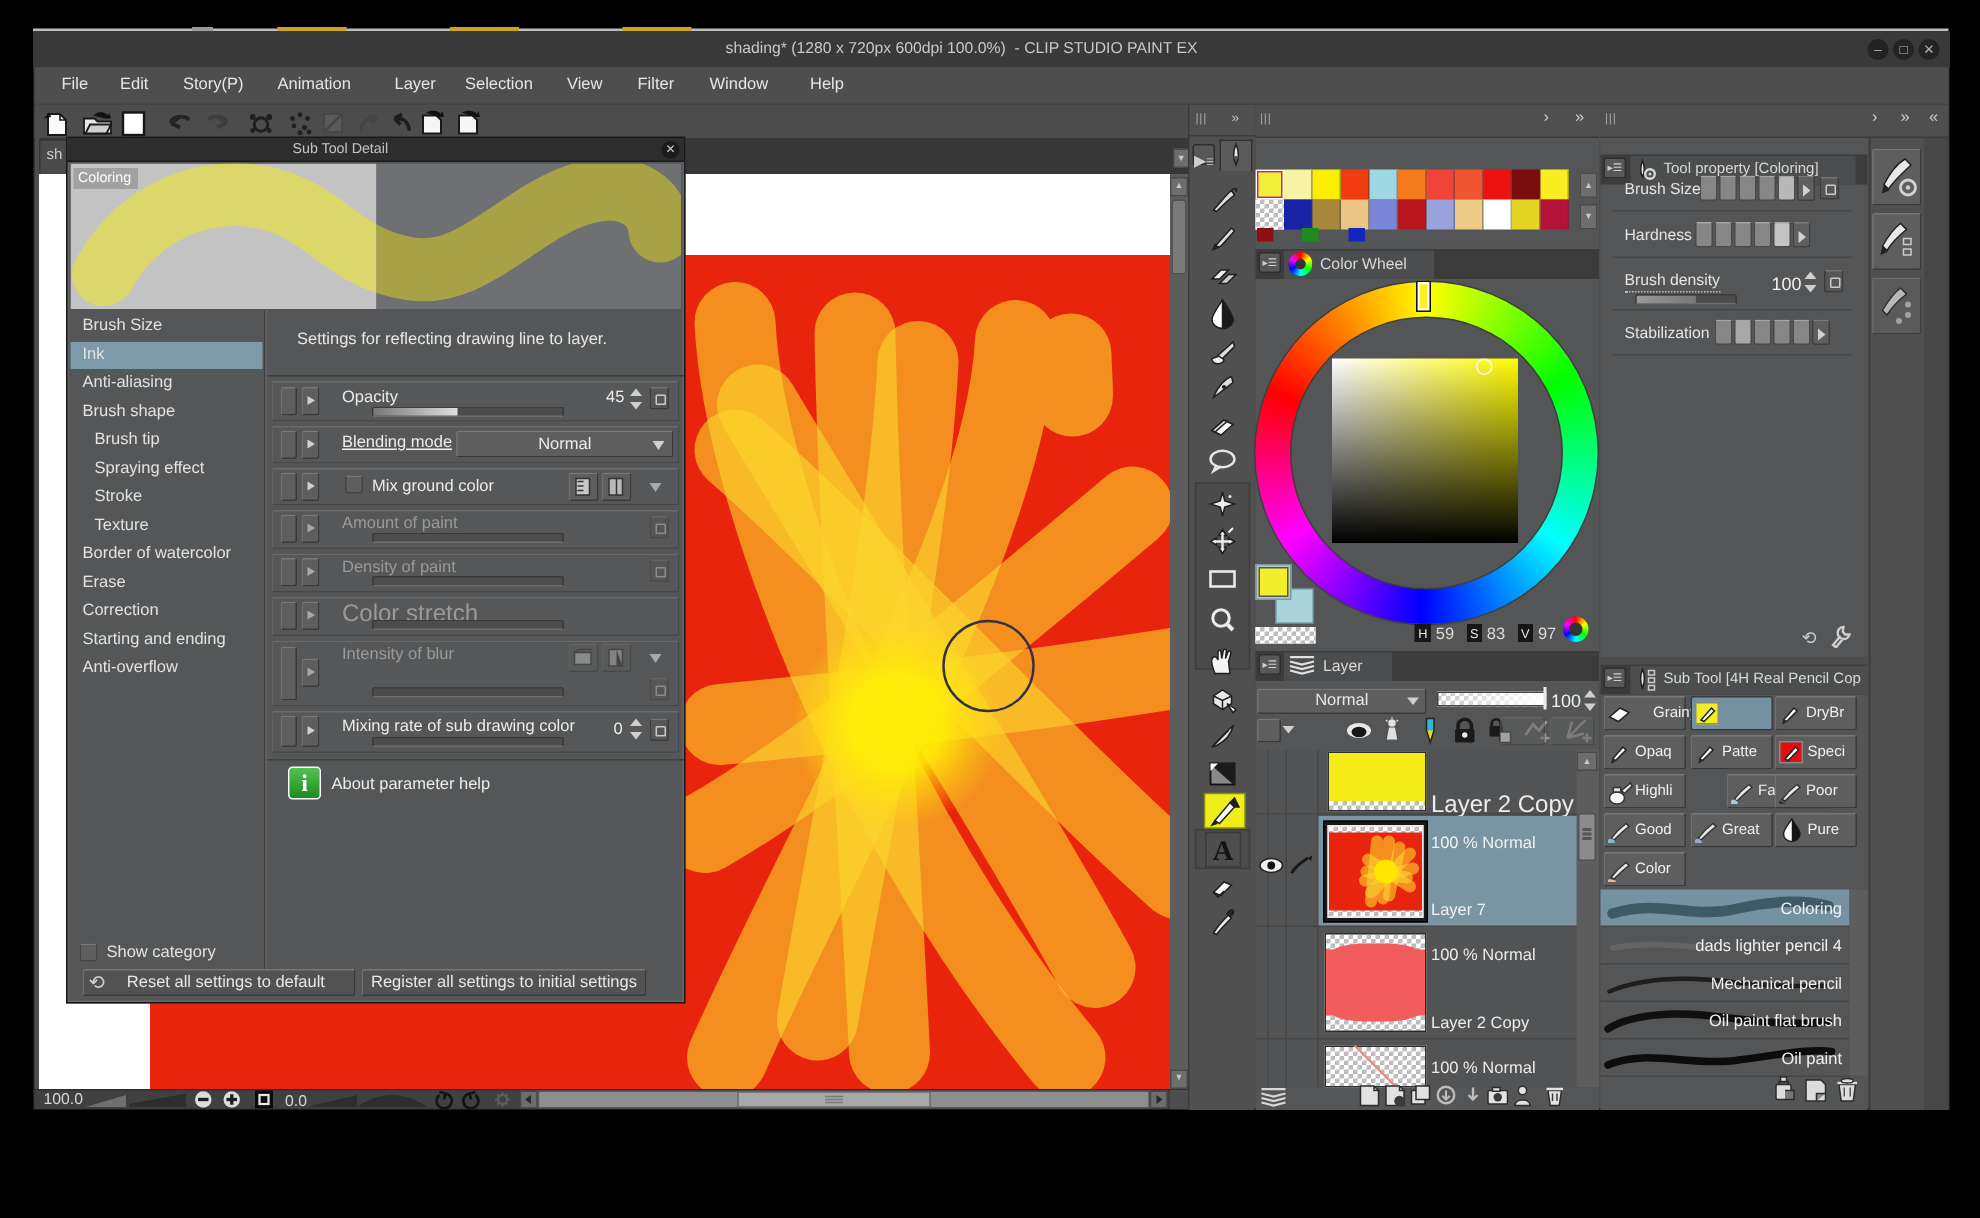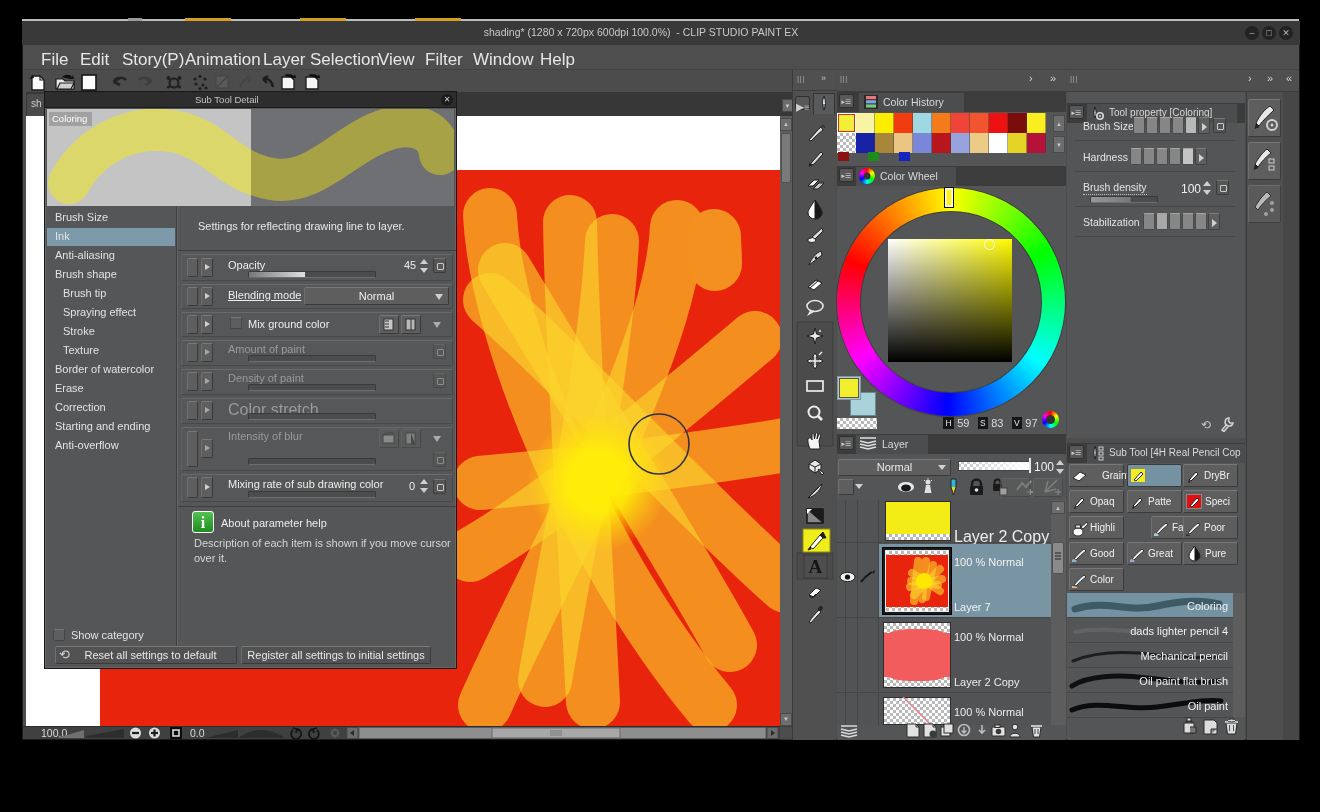--- a/index.html
+++ b/index.html
@@ -7,21 +7,21 @@
 #page{position:relative;width:1320px;height:812px;background:#000;overflow:hidden;
   font-family:"Liberation Sans",sans-serif;-webkit-font-smoothing:antialiased;}
 .ab{position:absolute;}
 #win{position:absolute;left:22px;top:21px;width:1278px;height:719px;background:#4d4d4d;border:1px solid #1c1c1c;}
 
 #titlebar{position:absolute;left:22px;top:21px;width:1278px;height:24px;background:#393939;}
 #titlebar .t{position:absolute;left:0;right:40px;top:5px;text-align:center;color:#c9c9c9;font-size:10.5px;}
 .winbtn{position:absolute;top:26px;width:14px;height:14px;border-radius:50%;background:#232323;color:#b4b4b4;
   font-size:9px;line-height:14px;text-align:center;}
 #menubar{position:absolute;left:23px;top:45px;width:1276px;height:25px;background:#4e4e4e;border-bottom:1px solid #434343;}
-.mi{position:absolute;top:50px;color:#e6e6e6;font-size:17px;}
+.mi{position:absolute;top:50px;color:#e6e6e6;font-size:11px;}
 #toolbar{position:absolute;left:23px;top:71px;width:770px;height:21px;background:#4c4c4c;}
 
 #tabbar{position:absolute;left:26px;top:92px;width:766px;height:24px;background:#373737;}
 #docview{position:absolute;left:26px;top:116px;width:754px;height:610px;background:#fff;overflow:hidden;}
 
 .sbtrack{background:#5d5d5d;}
 .sbbtn{position:absolute;background:#6d6d6d;border:1px solid #4a4a4a;color:#c8c8c8;}
 .sbthumb{position:absolute;background:#8b8b8b;border:1px solid #525252;border-radius:2px;}
 #statusbar{position:absolute;left:23px;top:726px;width:769px;height:13px;background:#404040;border-top:1px solid #2e2e2e;}
 
@@ -183,21 +183,21 @@
     </svg>
   </div>
 
   <div class="ab sbtrack" style="left:780px;top:116px;width:12px;height:610px;"></div>
   <div class="sbbtn" style="left:780px;top:118px;width:12px;height:13px;font-size:6px;text-align:center;line-height:11px;">▲</div>
   <div class="sbbtn" style="left:780px;top:713px;width:12px;height:13px;font-size:6px;text-align:center;line-height:11px;">▼</div>
   <div class="sbthumb" style="left:781px;top:133px;width:10px;height:50px;background:#7a7a7a;"></div>
 
   <div id="statusbar"></div>
   <div id="status-items" class="ab">
-    <span class="ab" style="left:29px;top:727px;color:#d8d8d8;font-size:10.5px;margin-left:12px;">100.0</span>
+    <span class="ab" style="left:29px;top:727px;color:#d8d8d8;font-size:10.5px;">100.0</span>
     <svg class="ab" style="left:0px;top:726px;" width="800" height="14" viewBox="0 0 800 14">
       <polygon points="57,12 84,12 84,4" fill="#6f6f6f"></polygon>
       <polygon points="86,12 124,12 124,3 86,10" fill="#2d2d2d"></polygon>
       <circle cx="135.5" cy="7" r="5.5" fill="#dcdcdc"></circle>
         <rect x="132" y="5.9" width="7" height="2.2" fill="#1e1e1e"></rect>
       <circle cx="154.5" cy="7" r="5.5" fill="#dcdcdc"></circle>
         <rect x="151" y="5.9" width="7" height="2.2" fill="#1e1e1e"></rect>
         <rect x="153.4" y="3.5" width="2.2" height="7" fill="#1e1e1e"></rect>
       <rect x="170" y="1" width="12" height="12" fill="#0b0b0b"></rect>
         <rect x="173" y="4" width="6" height="6" fill="none" stroke="#e6e6e6" stroke-width="1.5"></rect>
@@ -346,30 +346,20 @@
   </div>
 
   <div id="colB" class="ab">
     <div class="strip-top" style="left:837px;width:229px;">
       <span class="ab" style="left:3px;top:4px;font-size:8px;color:#a8a8a8;letter-spacing:0.5px;">|||</span>
       <span class="ab" style="left:192px;top:2px;font-size:11px;color:#d2d2d2;">›</span>
       <span class="ab" style="left:213px;top:2px;font-size:11px;color:#d2d2d2;">»</span>
     </div>
 
     <div class="panel" style="left:837px;top:92px;width:229px;height:73px;">
-      <div class="phead" style="left:0;top:0;width:229px;">
-        <div class="pmenu" style="left:2px;top:2px;font-size:7px;text-align:center;line-height:13px;">▸☰</div>
-        <div class="ptab" style="left:22px;width:105px;padding:3px 0 0 24px;">Color History</div>
-        <svg class="ab" style="left:26px;top:2px;" width="16" height="16" viewBox="0 0 16 16">
-            <rect x="1" y="1" width="14" height="14" fill="#2a2a2a"></rect>
-            <rect x="3" y="2" width="10" height="3.2" fill="#e87878"></rect>
-            <rect x="3" y="6.2" width="10" height="3.2" fill="#78a8e8"></rect>
-            <rect x="3" y="10.4" width="10" height="3.2" fill="#78c878"></rect>
-          </svg>
-      </div>
       <div id="swatches" class="ab" style="left:0px;top:21px;font-size:0;">
         <div style="white-space:nowrap;">
           <div style="display:inline-block;width:19px;height:20px;box-shadow:inset -1px 0 0 rgba(60,60,60,0.45);background:#f2ef39;outline:1.5px solid #d03020;outline-offset:-2px;box-shadow:0 0 0 2px #fff inset;"></div><div style="display:inline-block;width:19px;height:20px;box-shadow:inset -1px 0 0 rgba(60,60,60,0.45);background:#f7f4a4;"></div><div style="display:inline-block;width:19px;height:20px;box-shadow:inset -1px 0 0 rgba(60,60,60,0.45);background:#fded00;"></div><div style="display:inline-block;width:19px;height:20px;box-shadow:inset -1px 0 0 rgba(60,60,60,0.45);background:#f03c10;"></div><div style="display:inline-block;width:19px;height:20px;box-shadow:inset -1px 0 0 rgba(60,60,60,0.45);background:#9fd8e2;"></div><div style="display:inline-block;width:19px;height:20px;box-shadow:inset -1px 0 0 rgba(60,60,60,0.45);background:#f47b1b;"></div><div style="display:inline-block;width:19px;height:20px;box-shadow:inset -1px 0 0 rgba(60,60,60,0.45);background:#f04438;"></div><div style="display:inline-block;width:19px;height:20px;box-shadow:inset -1px 0 0 rgba(60,60,60,0.45);background:#f0552f;"></div><div style="display:inline-block;width:19px;height:20px;box-shadow:inset -1px 0 0 rgba(60,60,60,0.45);background:#ee1111;"></div><div style="display:inline-block;width:19px;height:20px;box-shadow:inset -1px 0 0 rgba(60,60,60,0.45);background:#7a0c0c;"></div><div style="display:inline-block;width:19px;height:20px;box-shadow:inset -1px 0 0 rgba(60,60,60,0.45);background:#fbee20;"></div>
         </div>
         <div style="white-space:nowrap;">
           <div class="checker-sm" style="display:inline-block;width:19px;height:20px;"></div><div style="display:inline-block;width:19px;height:20px;box-shadow:inset -1px 0 0 rgba(60,60,60,0.45);background:#1822a6;"></div><div style="display:inline-block;width:19px;height:20px;box-shadow:inset -1px 0 0 rgba(60,60,60,0.45);background:#a8873b;"></div><div style="display:inline-block;width:19px;height:20px;box-shadow:inset -1px 0 0 rgba(60,60,60,0.45);background:#ecc584;"></div><div style="display:inline-block;width:19px;height:20px;box-shadow:inset -1px 0 0 rgba(60,60,60,0.45);background:#7a86d8;"></div><div style="display:inline-block;width:19px;height:20px;box-shadow:inset -1px 0 0 rgba(60,60,60,0.45);background:#b8161d;"></div><div style="display:inline-block;width:19px;height:20px;box-shadow:inset -1px 0 0 rgba(60,60,60,0.45);background:#98a2dd;"></div><div style="display:inline-block;width:19px;height:20px;box-shadow:inset -1px 0 0 rgba(60,60,60,0.45);background:#eccb86;"></div><div style="display:inline-block;width:19px;height:20px;box-shadow:inset -1px 0 0 rgba(60,60,60,0.45);background:#ffffff;"></div><div style="display:inline-block;width:19px;height:20px;box-shadow:inset -1px 0 0 rgba(60,60,60,0.45);background:#e4d426;"></div><div style="display:inline-block;width:19px;height:20px;box-shadow:inset -1px 0 0 rgba(60,60,60,0.45);background:#b5123a;"></div>
         </div>
       </div>
       <div class="sbbtn" style="left:216px;top:23px;width:12px;height:17px;font-size:6px;text-align:center;line-height:16px;">▲</div>
       <div class="sbbtn" style="left:216px;top:44px;width:12px;height:17px;font-size:6px;text-align:center;line-height:16px;">▼</div>
@@ -957,21 +947,20 @@
       </div>
     <span class="ab" style="left:183px;top:386px;color:#ececec;font-size:11px;">Mixing rate of sub drawing color</span>
     <div class="slider" style="left:203px;top:399px;width:128px;"></div>
     <span class="ab" style="left:364px;top:388px;color:#ececec;font-size:11px;">0</span>
     <span class="spin" style="left:374px;top:386px;"></span>
     <div class="chkbtn" style="left:388px;top:387px;"></div>
 
     <div class="ab" style="left:133px;top:414px;width:278px;height:1px;background:#3f3f3f;"></div>
     <div class="ab" style="left:147px;top:419px;width:22px;height:22px;background:linear-gradient(#52c252,#1e8c1e);border-radius:3px;border:1px solid #fff;color:#fff;font-family:'Liberation Serif',serif;font-weight:bold;font-size:16px;text-align:center;line-height:21px;">i</div>
     <span class="ab" style="left:176px;top:425px;color:#ececec;font-size:11px;">About parameter help</span>
-    <div class="ab" style="left:149px;top:444px;width:260px;color:#d6d6d6;font-size:11px;line-height:14.5px;">Description of each item is shown if you move cursor over it.</div>
 
     <div class="ab" style="left:8px;top:537px;width:12px;height:12px;background:#5e5e5e;border:1px solid #454545;border-top-color:#777;border-radius:2px;"></div>
     <span class="ab" style="left:26px;top:537px;color:#e2e2e2;font-size:11px;">Show category</span>
     <div class="bevel ab" style="left:10px;top:554px;width:182px;height:18px;color:#e8e8e8;font-size:11px;text-align:center;line-height:17px;background:#525252;">&nbsp;&nbsp;&nbsp;Reset all settings to default</div>
     <span class="ab" style="left:14px;top:555px;color:#d0d0d0;font-size:13px;">⟲</span>
     <div class="bevel ab" style="left:196px;top:554px;width:190px;height:18px;color:#e8e8e8;font-size:11px;text-align:center;line-height:17px;background:#525252;">Register all settings to initial settings</div>
   </div>
 </div>
 
 </body></html>

